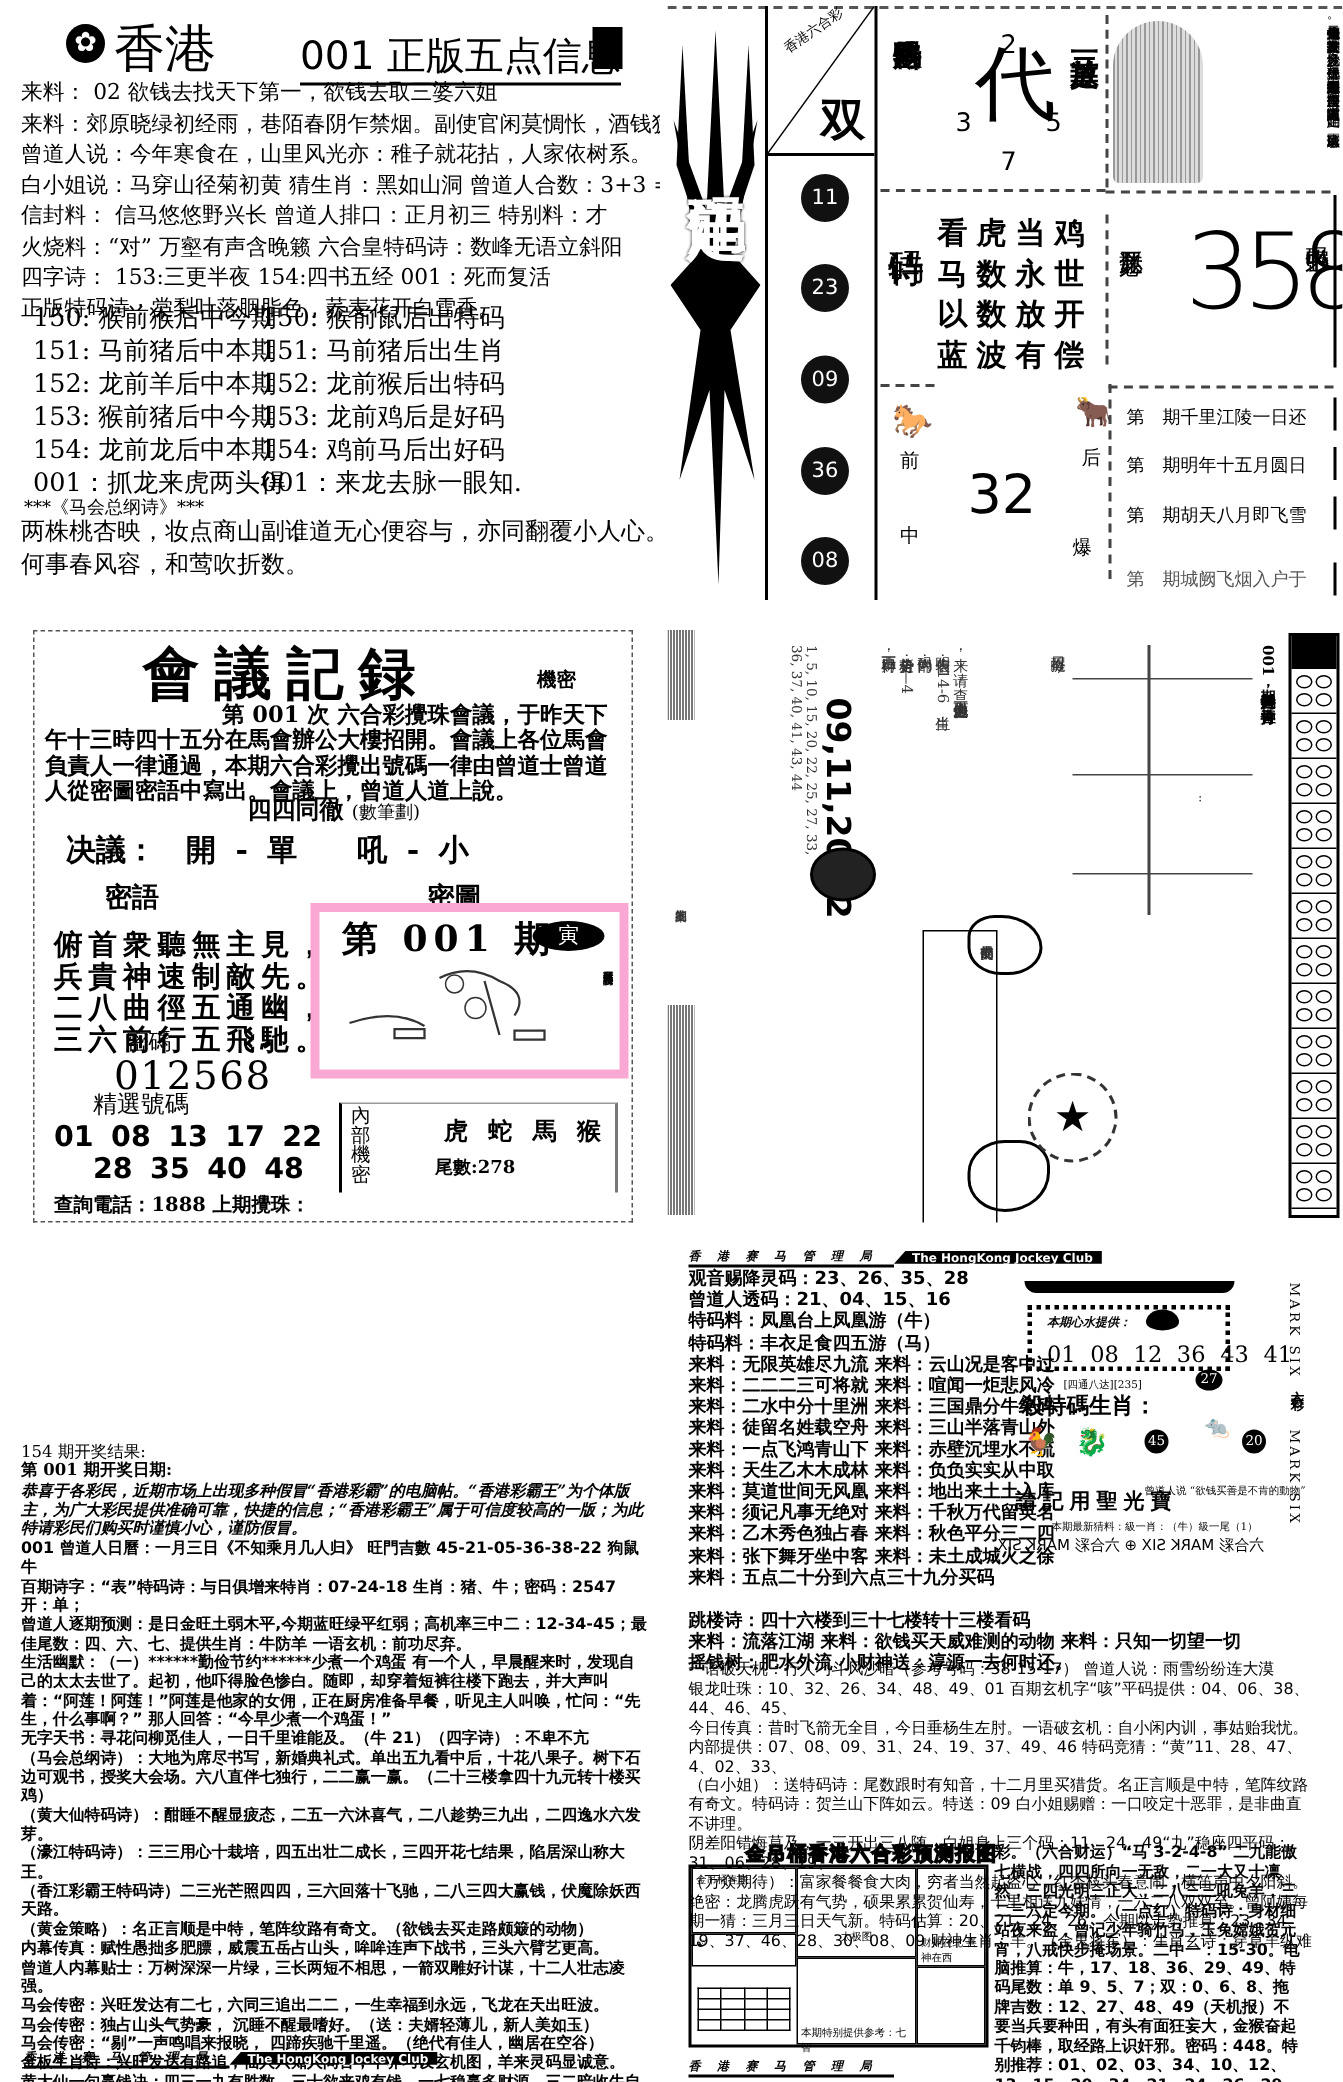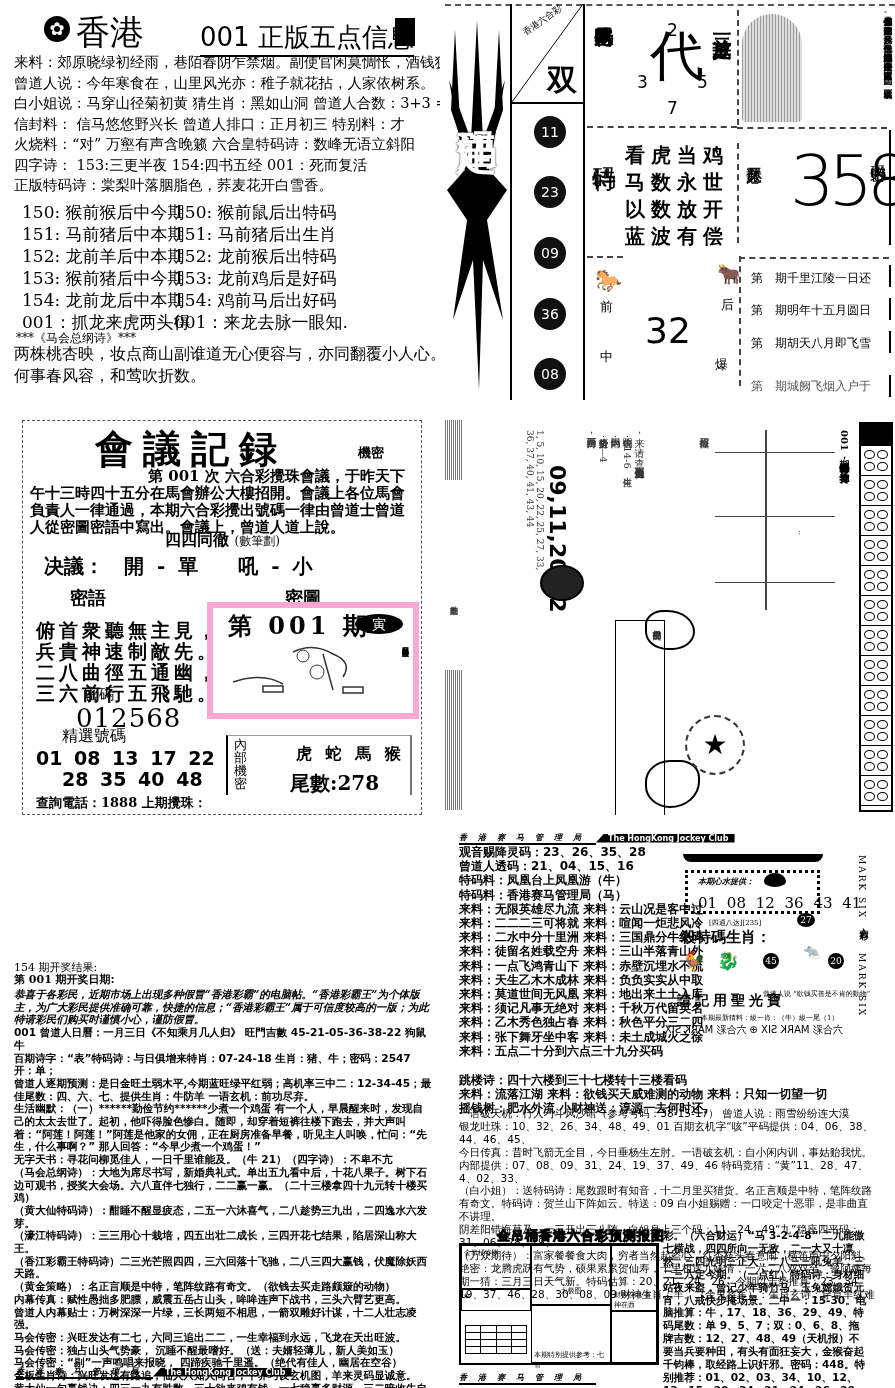--- a/index.html
+++ b/index.html
@@ -69,21 +69,21 @@
 .p3 .tree{position:absolute;left:10px;top:34px;width:150px;height:52px}
 .p3 .side-vert{position:absolute;right:4px;top:34px;height:52px;font-size:7px;writing-mode:vertical-rl;line-height:8px}
 .p3 .mima-lbl{position:absolute;left:84px;top:275px;font-size:15px}
 .p3 .mima{position:absolute;left:76px;top:293px;font-size:26px;font-weight:normal;letter-spacing:1px}
 .p3 .jx-lbl{position:absolute;left:62px;top:316px;font-size:16px}
 .p3 .jx1{position:absolute;left:36px;top:337px;font-size:19px;font-weight:bold;font-family:"DejaVu Sans",sans-serif;word-spacing:5px}
 .p3 .jx2{position:absolute;left:62px;top:358px;font-size:19px;font-weight:bold;font-family:"DejaVu Sans",sans-serif;word-spacing:5px}
 .p3 .nbbox{position:absolute;left:226px;top:325px;width:186px;height:60px;border-left:2px solid #000;border-top:1px solid #999;border-right:2px solid #777}
 .p3 .nb-vert{position:absolute;left:6px;top:2px;font-size:13px;line-height:13px;width:14px}
 .p3 .nb-animals{position:absolute;left:68px;top:8px;font-size:16px;font-weight:bold;letter-spacing:4px}
-.p3 .nb-tail{position:absolute;left:62px;top:34px;font-size:20px;font-weight:bold}
+.p3 .nb-tail{position:absolute;left:62px;top:34px;font-size:12px;font-weight:bold}
 .p3 .phone{position:absolute;left:36px;top:384px;font-size:13px;font-weight:bold}
 
 
 .p4{background:#fff}
 .p4 .rot{position:absolute;font-size:9px;color:#333;writing-mode:vertical-rl}
 .p4 .bignum{position:absolute;left:100px;top:55px;font-size:22px;font-weight:bold;writing-mode:vertical-rl;font-family:"DejaVu Sans",sans-serif}
 .p4 .axis{position:absolute;background:#444}
 .p4 .strip{position:absolute;right:2px;top:12px;width:34px;height:390px;border:2px solid #000;background:#fff}
 .p4 .strip-top{height:22px;background:#000}
 .p4 .strip-cell{height:30px;border-bottom:1px solid #000;display:flex;flex-wrap:wrap;justify-content:space-around;align-content:space-around;padding:2px}
@@ -131,20 +131,21 @@
 <body>
 
 <section class="panel p1">
   <div class="hdr">
     <span class="hk-logo">✿</span>
     <span class="hk-title">香港</span>
     <span class="main-title">001 正版五点信息</span>
     <span class="seal"></span>
   </div>
   <div class="lines">
+    <div>来料：  02 欲钱去找天下第一，欲钱去取三婆六姐</div>
     <div>来料：郊原晓绿初经雨，巷陌春阴乍禁烟。副使官闲莫惆怅，酒钱犹有撰碑钱。</div>
     <div>曾道人说：今年寒食在，山里风光亦：稚子就花拈，人家依树系。</div>
     <div>白小姐说：马穿山径菊初黄    猜生肖：黑如山洞   曾道人合数：3+3 = ?</div>
     <div>信封料：  信马悠悠野兴长      曾道人排口：正月初三   特别料：才</div>
     <div>火烧料：“对” 万壑有声含晚籁    六合皇特码诗：数峰无语立斜阳</div>
     <div>四字诗：  153:三更半夜      154:四书五经    001：死而复活</div>
     <div>正版特码诗：棠梨叶落胭脂色，荞麦花开白雪香。</div>
   </div>
   <div class="cols">
     <div class="col l">
@@ -424,21 +425,21 @@
 
 <section class="panel p6">
   <div class="jc-bar" style="left:14px;top:8px">
     <span class="zh">香港赛马管理局</span>
     <span class="en">The HongKong Jockey Club</span>
   </div>
   <div class="list">
     <div>观音赐降灵码：23、26、35、28</div>
     <div>曾道人透码：21、04、15、16</div>
     <div>特码料：凤凰台上凤凰游（牛）</div>
-    <div>特码料：香港赛马管理局（马）</div>
+    <div>特码料：丰衣足食四五游（马）</div>
     <div>来料：无限英雄尽九流 来料：云山况是客中过</div>
     <div>来料：二二二三可将就 来料：喧闻一炬悲风冷</div>
     <div>来料：二水中分十里洲 来料：三国鼎分牛绝码</div>
     <div>来料：徒留名姓载空舟 来料：三山半落青山外</div>
     <div>来料：一点飞鸿青山下 来料：赤壁沉埋水不流</div>
     <div>来料：天生乙木木成林 来料：负负实实从中取</div>
     <div>来料：莫道世间无风凰 来料：地出来土土入库</div>
     <div>来料：须记凡事无绝对 来料：千秋万代留英名</div>
     <div>来料：乙木秀色独占春 来料：秋色平分三二四</div>
     <div>来料：张下舞牙坐中客 来料：未土成城火之徐</div>

